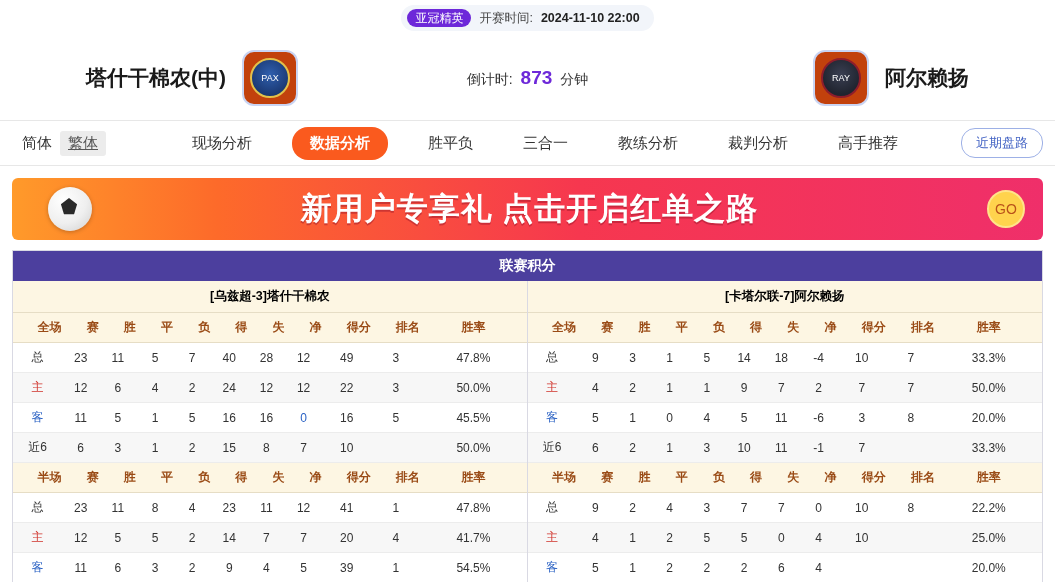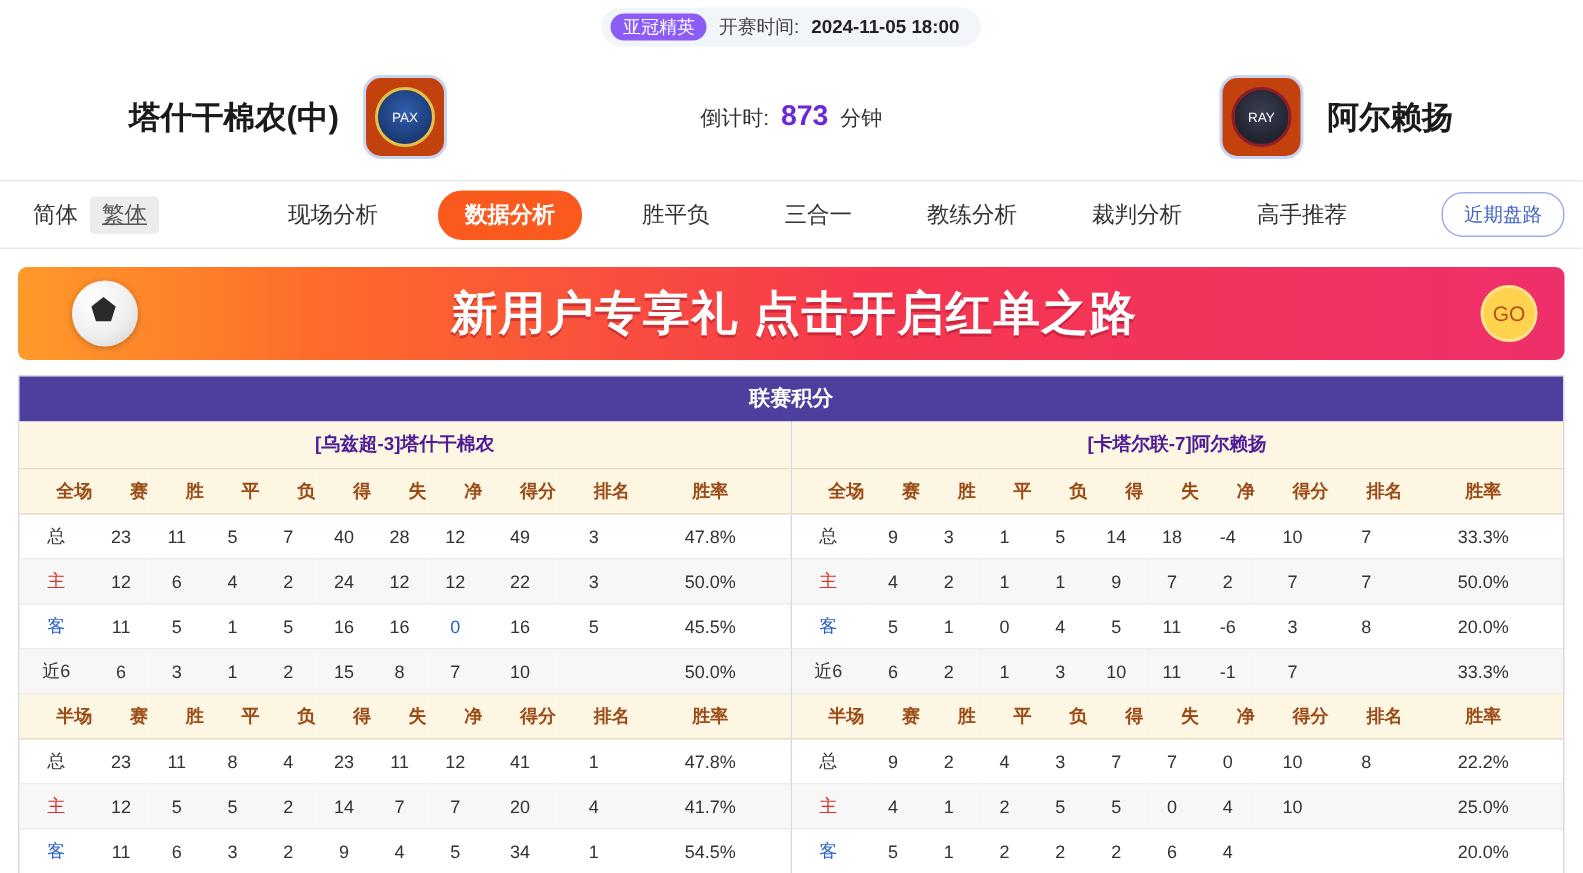--- a/index.html
+++ b/index.html
@@ -22,21 +22,21 @@
   .match-chip {
     display: flex;
     align-items: center;
     gap: 8px;
     background: #f2f5fa;
     border-radius: 14px;
     padding: 4px 14px 4px 6px;
     font-size: 12.5px;
   }
   .league-tag {
-    background: #8b5cf6;
+    background: #6d28d9;
     color: #fff;
     border-radius: 9px;
     padding: 2px 8px;
     font-size: 12px;
     line-height: 14px;
   }
   .start-label { color: #444; }
   .start-time { color: #222; font-weight: bold; }
 
   
@@ -167,21 +167,21 @@
     font-weight: bold;
     padding: 6px 0;
   }
   .two-col { display: flex; }
   .col { width: 50%; }
   .col.left { border-right: 1px solid #d9d9e3; }
   .col-head {
     background: #fdf6e3;
     text-align: center;
     font-size: 12.5px;
-    color: #4c1d95;
+    color: #000000;
     font-weight: bold;
     padding: 7px 0;
     border-bottom: 1px solid #e6ddc5;
   }
   table { width: 100%; border-collapse: collapse; font-size: 12px; }
   th, td {
     text-align: center;
     padding: 6px 0;
     border-bottom: 1px solid #ececec;
     color: #333;
@@ -203,21 +203,21 @@
 </style>
 </head>
 <body>
 
 <div class="page">
 
   <div class="topbar">
     <div class="match-chip">
       <span class="league-tag">亚冠精英</span>
       <span class="start-label">开赛时间:</span>
-      <span class="start-time">2024-11-05 18:00</span>
+      <span class="start-time">2024-11-10 22:00</span>
     </div>
   </div>
 
   <div class="teams">
     <div class="team">
       <span class="team-name">塔什干棉农(中)</span>
       <span class="crest-wrap">
         <span class="crest home">PAX</span>
       </span>
     </div>
@@ -380,21 +380,21 @@
             </tr>
             <tr>
               <td class="lbl away">客</td>
               <td>11</td>
               <td>6</td>
               <td>3</td>
               <td>2</td>
               <td>9</td>
               <td>4</td>
               <td>5</td>
-              <td>34</td>
+              <td>39</td>
               <td>1</td>
               <td>54.5%</td>
             </tr>
 
           </tbody>
         </table>
       </div>
 
       <div class="col">
         <div class="col-head">[卡塔尔联-7]阿尔赖扬</div>

